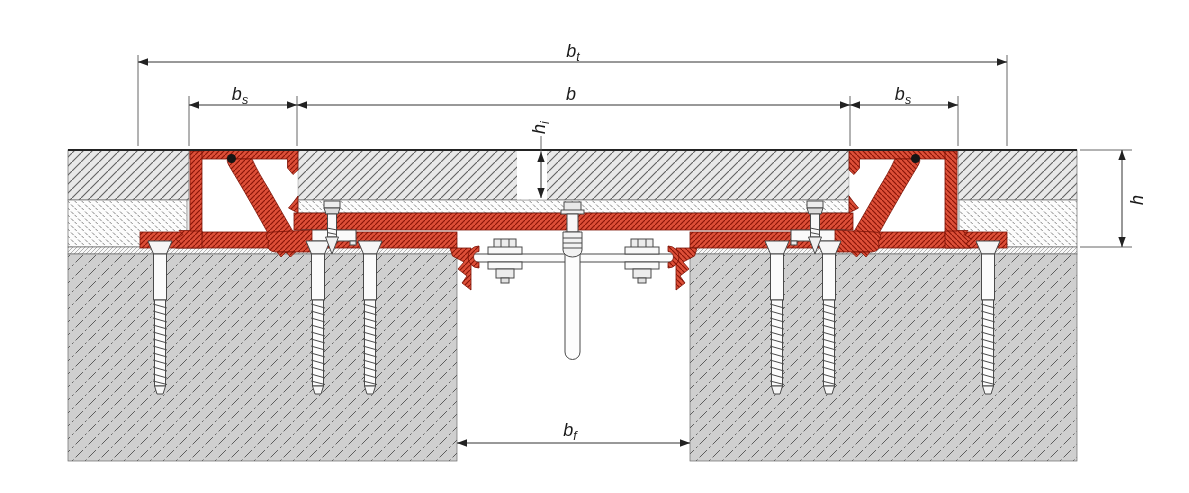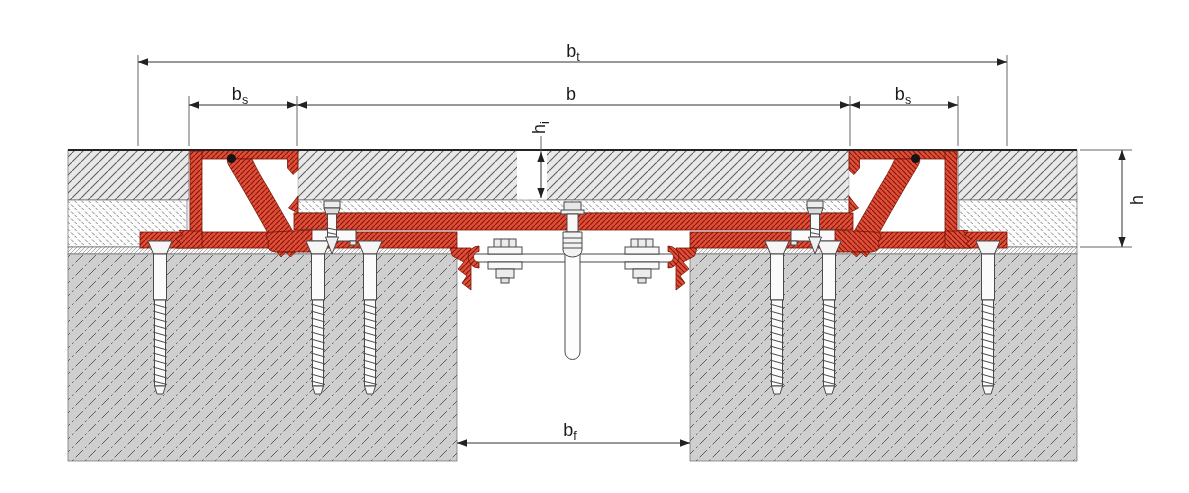--- a/index.html
+++ b/index.html
@@ -1,16 +1,16 @@
 <!DOCTYPE html>
 <html><head>
 <meta charset="utf-8">
 <style>
   html,body{margin:0;padding:0;background:#fff;}
-  .stage{position:relative;width:1189px;height:493px;background:#fff;overflow:hidden;}
+  .stage{position:relative;width:1189px;height:493px;background:#fff;overflow:hidden;font-style:italic;}
   svg{display:block;}
   text.dim{font-family:"Liberation Sans","DejaVu Sans",sans-serif;font-size:18px;fill:#1a1a1a;}
   tspan.sub{font-size:12.5px;}
   .outline{stroke:#7a1205;stroke-width:0.8;}
   .layer{stroke:#6a6a6a;stroke-width:0.7;}
   .hw{stroke:#4a4a4a;stroke-width:1;}
   .dimline{stroke:#333;stroke-width:1;fill:none;}
   .extline{stroke:#555;stroke-width:0.9;}
 </style>
 </head>

